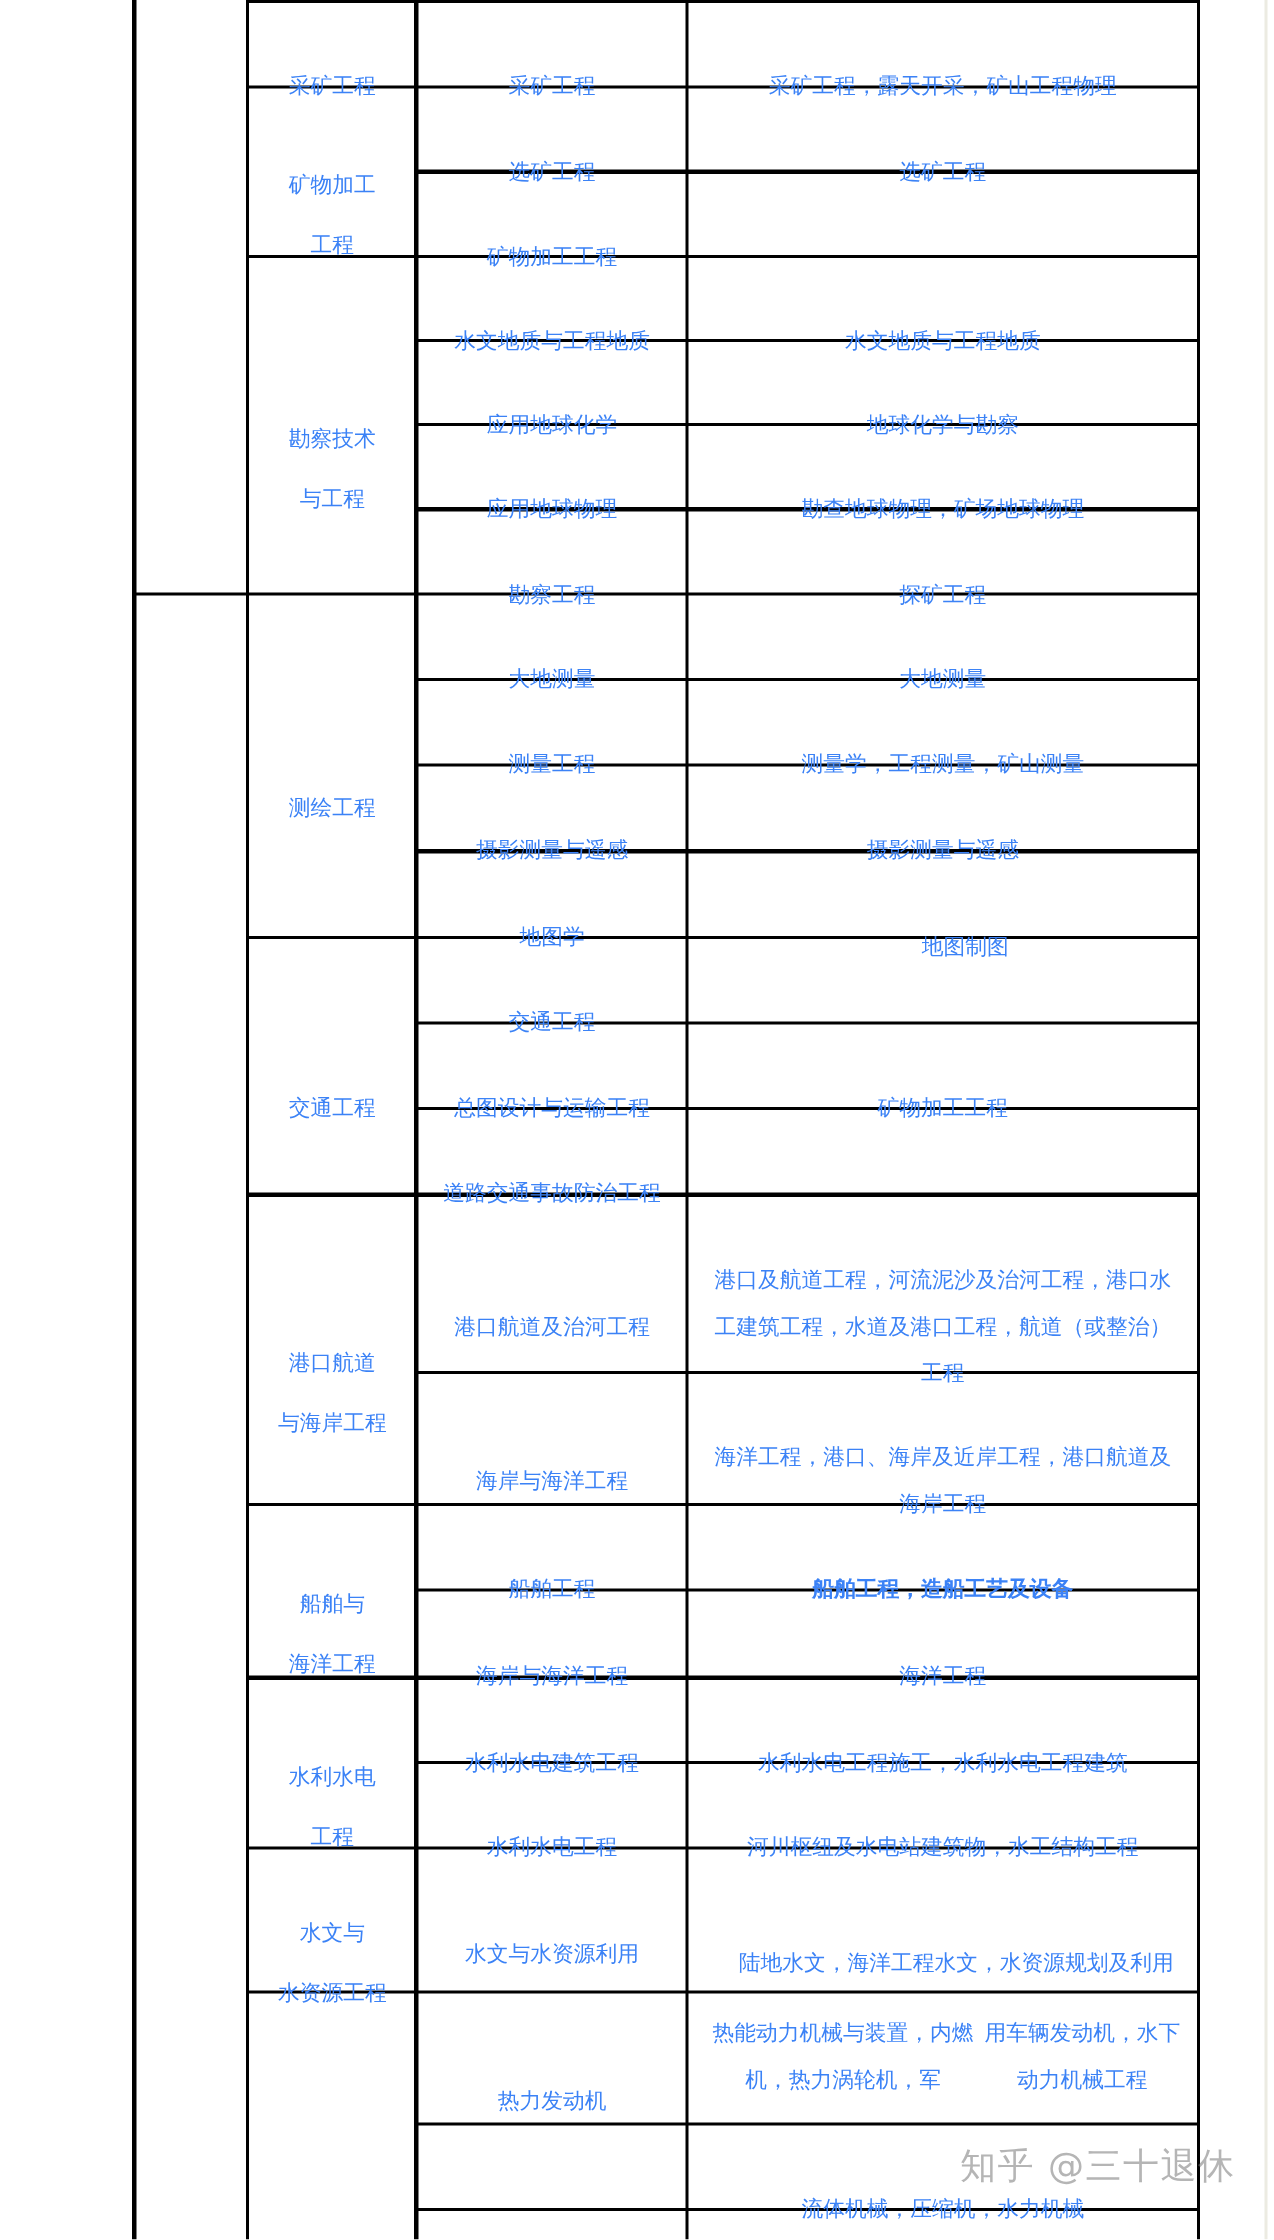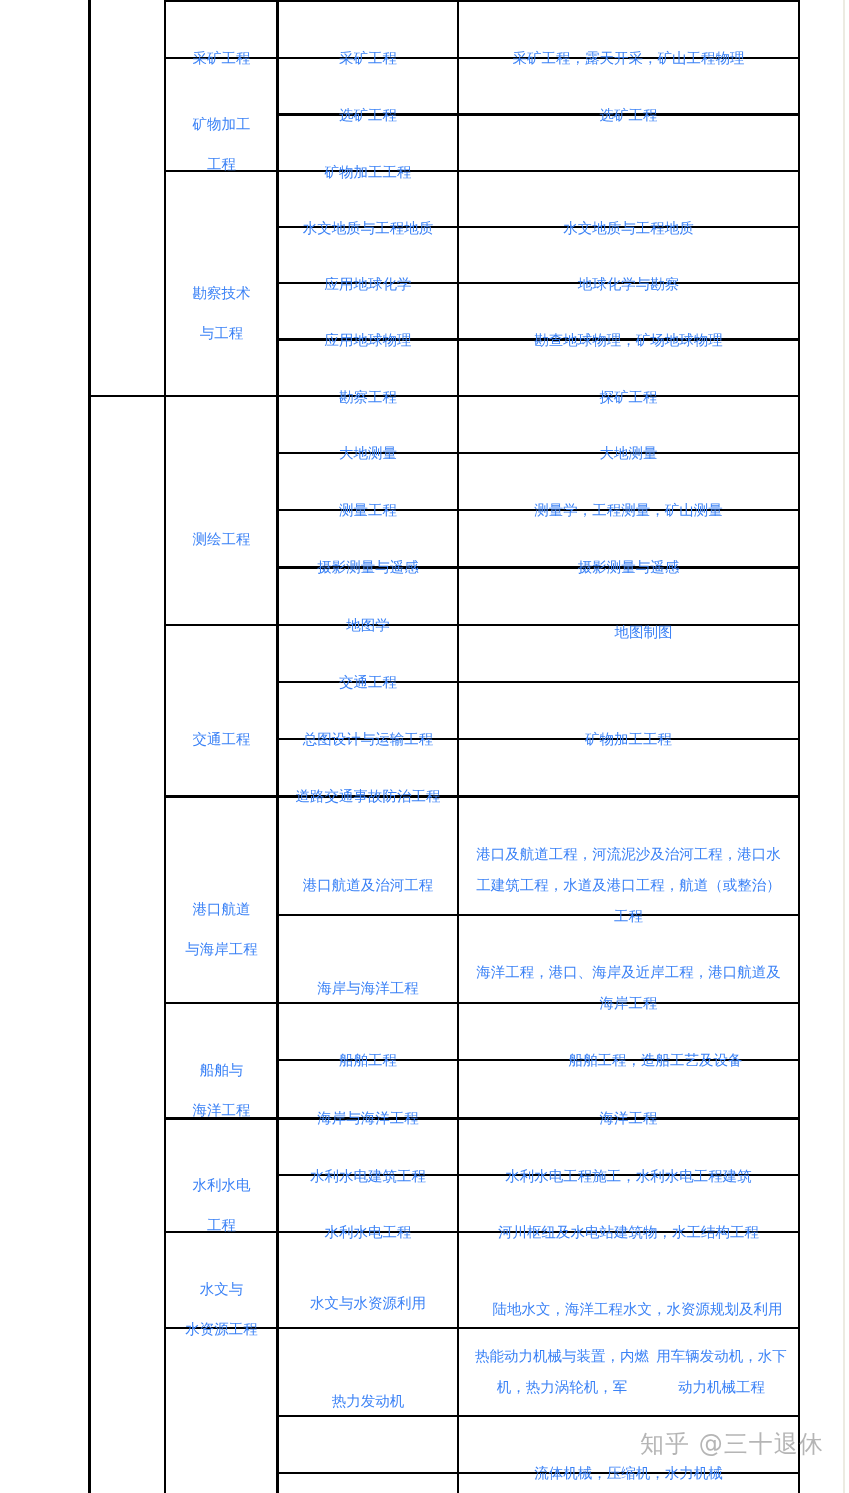--- a/index.html
+++ b/index.html
@@ -176,21 +176,21 @@
     <span>海岸工程</span>
   </div>
 
   <div class="cell" style="left:166px;top:1004px;width:111px;height:113px;flex-direction:column;line-height:40px;">
     <span>船舶与</span>
     <span>海洋工程</span>
   </div>
   <div class="cell" style="left:279px;top:1004px;width:178px;height:55px;">
     <span>船舶工程</span>
   </div>
-  <div class="cell" style="left:486px;top:1004px;width:339px;height:55px;">
+  <div class="cell" style="left:459px;top:1004px;width:339px;height:55px;font-weight:bold;">
     <span>船舶工程，造船工艺及设备</span>
   </div>
   <div class="cell" style="left:279px;top:1061px;width:178px;height:56px;">
     <span>海岸与海洋工程</span>
   </div>
   <div class="cell" style="left:459px;top:1061px;width:339px;height:56px;">
     <span>海洋工程</span>
   </div>
 
   <div class="cell" style="left:166px;top:1120px;width:111px;height:111px;flex-direction:column;line-height:40px;">

